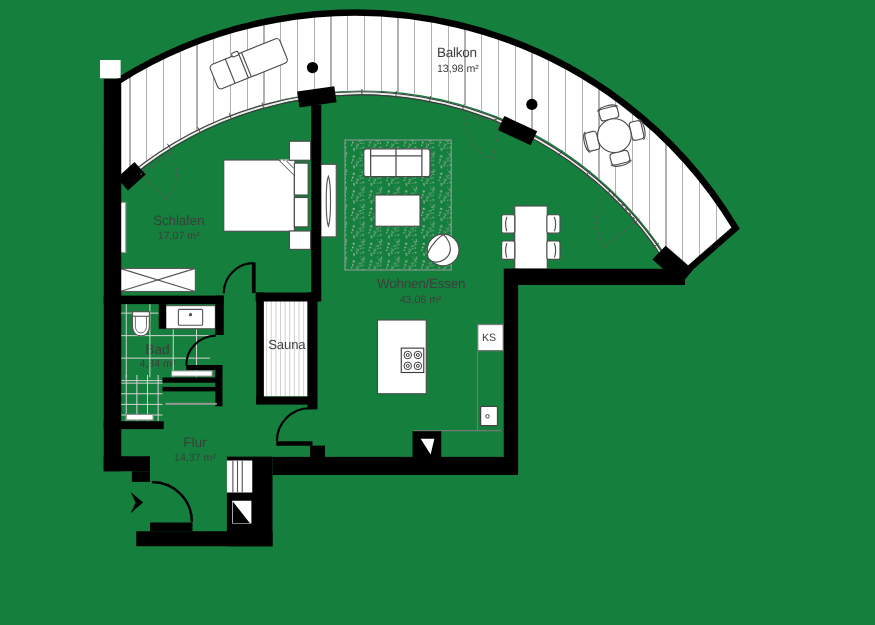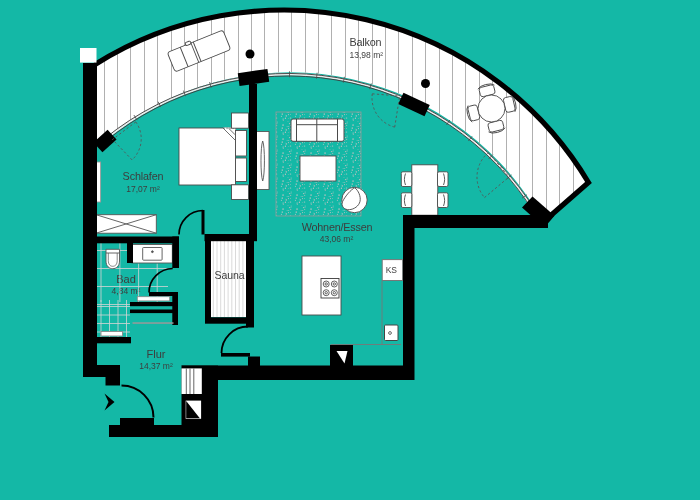--- a/index.html
+++ b/index.html
@@ -1,16 +1,16 @@
 <!DOCTYPE html>
 <html><head>
 <meta charset="utf-8">
 <style>
   html,body{margin:0;padding:0;background:#fff;}
-  .page{width:700px;height:500px;position:relative;overflow:hidden;background:#14b8a6;}
+  .page{width:700px;height:500px;position:relative;overflow:hidden;background:#15803d;}
   text{font-family:"Liberation Sans",sans-serif;fill:#3d3d3d;}
 </style>
 </head>
 <body>
 <div class="page">
 <svg width="700" height="500" viewBox="0 0 700 500">
 <defs>
   <pattern id="dots" width="14" height="14" patternUnits="userSpaceOnUse">
     <circle cx="8.9" cy="0.6" r="0.42" fill="#c0c0c0"></circle>
     <circle cx="2.2" cy="1.7" r="0.54" fill="#b8b8b8"></circle>

